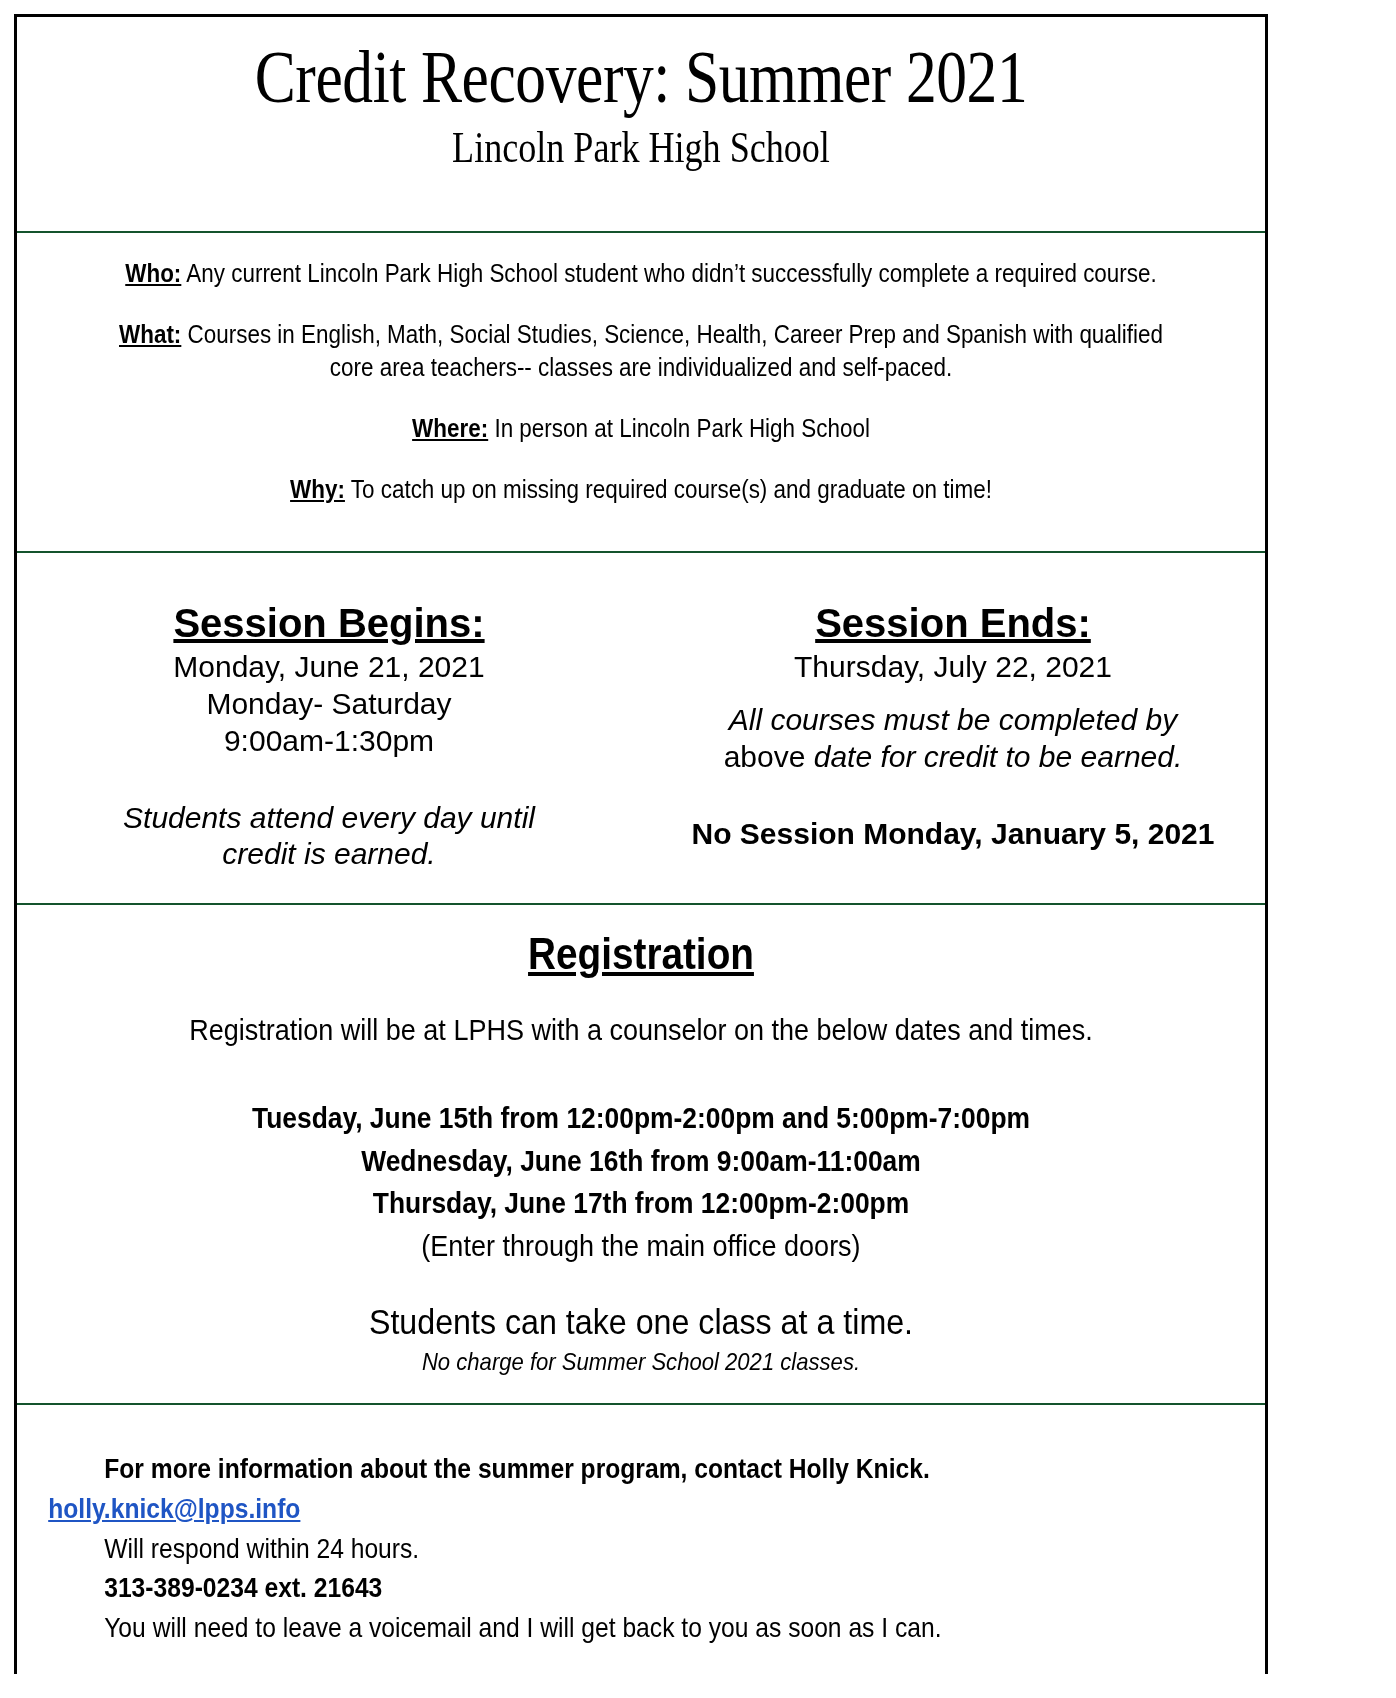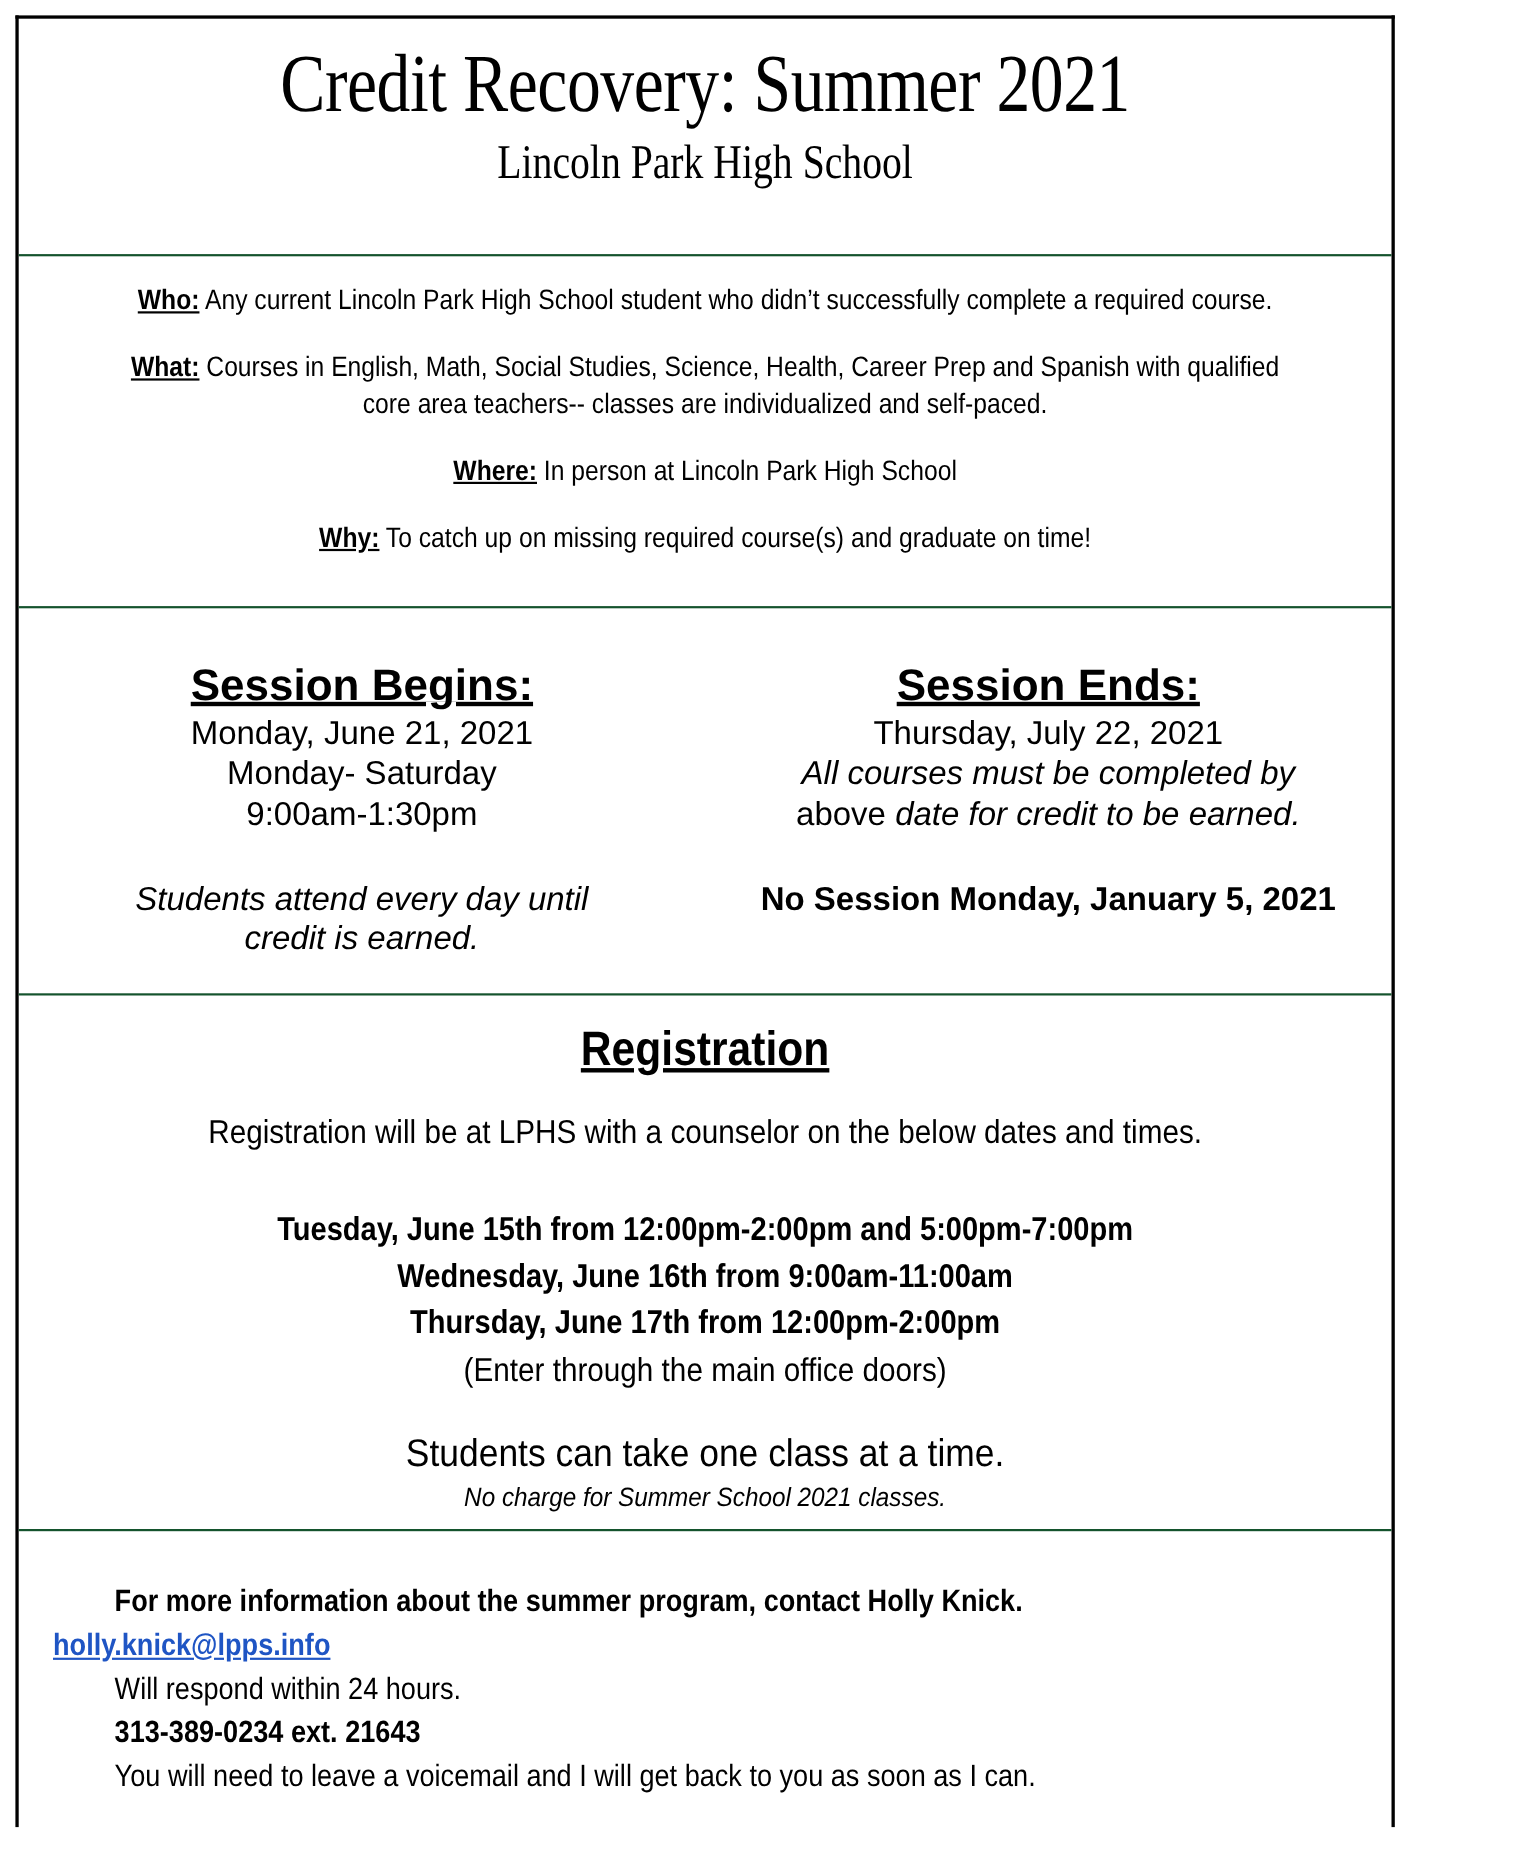--- a/index.html
+++ b/index.html
@@ -88,31 +88,31 @@
     font-size: 40px;
     font-weight: bold;
     text-decoration: underline;
     line-height: 1.14;
     margin: 0 0 2px 0;
   }
   .sess-line {
     font-size: 30px;
     line-height: 1.23;
   }
-  .sess-ital { font-style: italic; }
+  .sess-ital { font-style: italic; margin-top: 16px; }
   .sess-gap { height: 40px; }
   .sess-note {
     font-size: 30px;
     font-style: italic;
     line-height: 1.23;
   }
   .sess-note.bold { font-style: normal; font-weight: bold; }
 
   
-  #sec-reg { padding: 24px 14px 13px 14px; text-align: center; }
+  #sec-reg { padding: 24px 14px 26px 14px; text-align: center; }
   .reg-head {
     font-size: 44px;
     font-weight: bold;
     text-decoration: underline;
     line-height: 1.15;
     margin: 0 0 30px 0;
     transform: scaleX(0.88);
   }
   .reg-intro {
     font-size: 30px;

